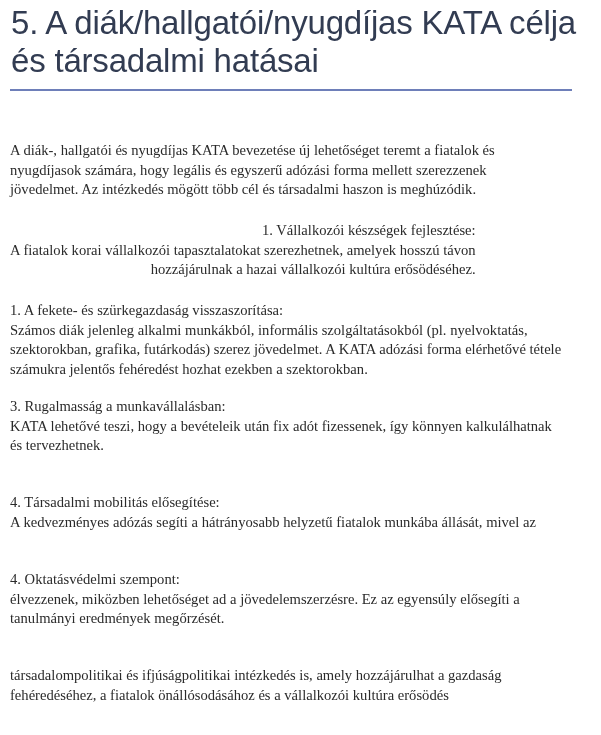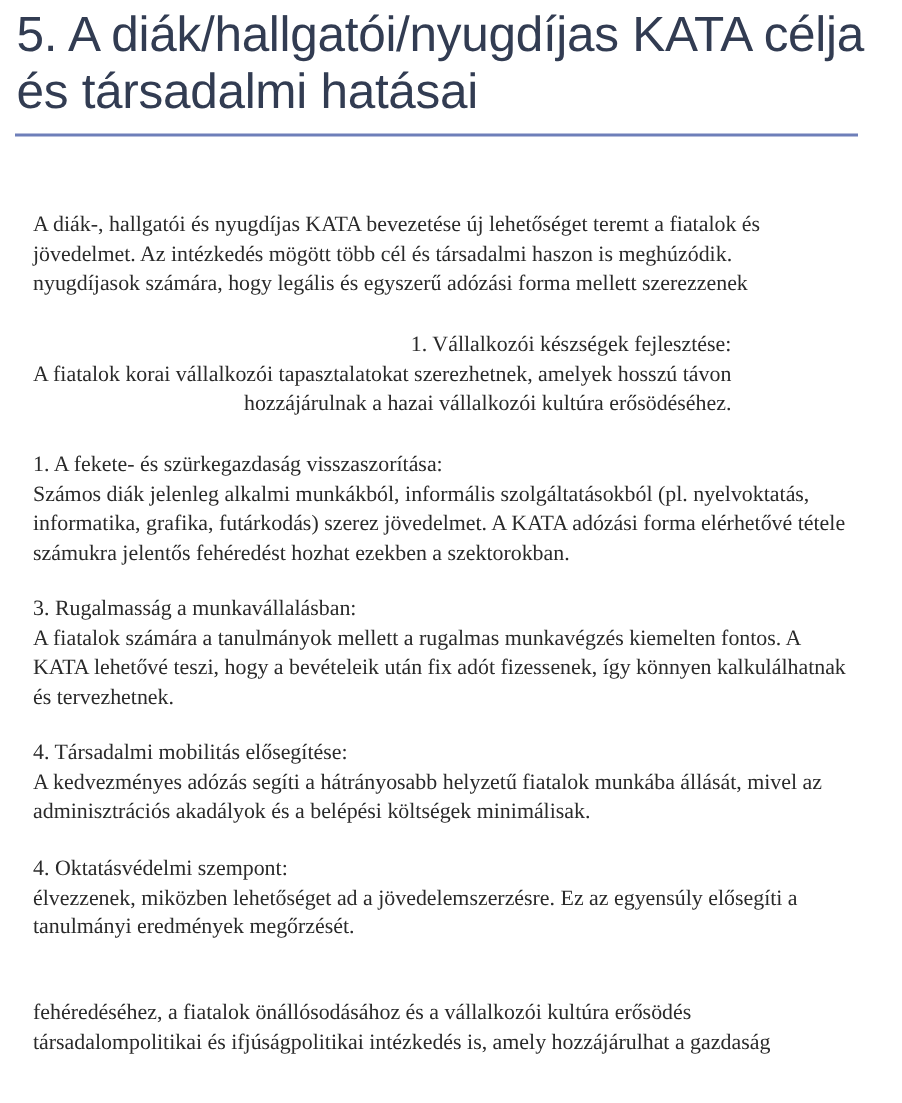--- a/index.html
+++ b/index.html
@@ -46,21 +46,21 @@
       position: absolute;
       left: 10px;
       top: 141px;
       width: 585px;
       font-family: "Liberation Serif", serif;
       font-size: 14.6px;
       line-height: 19.6px;
       color: #2a2a2a;
     }
     .para {
-      margin: 0 0 20px 12px;
+      margin: 0 0 20px 0;
     }
     .para span.line {
       display: block;
       white-space: nowrap;
     }
     .p-intro { position: absolute; top: 0; }
     .p-1 { position: absolute; top: 80px; text-align: right; }
     .p-2 { position: absolute; top: 160px; }
     .p-3 { position: absolute; top: 256px; }
     .p-4 { position: absolute; top: 352px; }
@@ -76,55 +76,53 @@
     <span>5. A diák/hallgatói/nyugdíjas KATA célja</span>
     <span>és társadalmi hatásai</span>
   </h1>
 
   <div class="rule"></div>
 
   <div class="body">
 
     <div class="para p-intro">
       <span class="line">A diák-, hallgatói és nyugdíjas KATA bevezetése új lehetőséget teremt a fiatalok és</span>
+      <span class="line">nyugdíjasok számára, hogy legális és egyszerű adózási forma mellett szerezzenek</span>
       <span class="line">jövedelmet. Az intézkedés mögött több cél és társadalmi haszon is meghúzódik.</span>
-      <span class="line">nyugdíjasok számára, hogy legális és egyszerű adózási forma mellett szerezzenek</span>
     </div>
 
     <div class="para p-1">
       <span class="line">1. Vállalkozói készségek fejlesztése:</span>
       <span class="line">A fiatalok korai vállalkozói tapasztalatokat szerezhetnek, amelyek hosszú távon</span>
       <span class="line">hozzájárulnak a hazai vállalkozói kultúra erősödéséhez.</span>
     </div>
 
     <div class="para p-2">
       <span class="line">1. A fekete- és szürkegazdaság visszaszorítása:</span>
       <span class="line">Számos diák jelenleg alkalmi munkákból, informális szolgáltatásokból (pl. nyelvoktatás,</span>
-      <span class="line">informatika, grafika, futárkodás) szerez jövedelmet. A KATA adózási forma elérhetővé tétele</span>
+      <span class="line">szektorokban, grafika, futárkodás) szerez jövedelmet. A KATA adózási forma elérhetővé tétele</span>
       <span class="line">számukra jelentős fehéredést hozhat ezekben a szektorokban.</span>
     </div>
 
     <div class="para p-3">
       <span class="line">3. Rugalmasság a munkavállalásban:</span>
-      <span class="line">A fiatalok számára a tanulmányok mellett a rugalmas munkavégzés kiemelten fontos. A</span>
       <span class="line">KATA lehetővé teszi, hogy a bevételeik után fix adót fizessenek, így könnyen kalkulálhatnak</span>
       <span class="line">és tervezhetnek.</span>
     </div>
 
     <div class="para p-4">
       <span class="line">4. Társadalmi mobilitás elősegítése:</span>
       <span class="line">A kedvezményes adózás segíti a hátrányosabb helyzetű fiatalok munkába állását, mivel az</span>
-      <span class="line">adminisztrációs akadályok és a belépési költségek minimálisak.</span>
     </div>
 
     <div class="para p-5">
       <span class="line">4. Oktatásvédelmi szempont:</span>
       <span class="line">élvezzenek, miközben lehetőséget ad a jövedelemszerzésre. Ez az egyensúly elősegíti a</span>
       <span class="line">tanulmányi eredmények megőrzését.</span>
     </div>
 
     <div class="para p-summary">
+      <span class="line">társadalompolitikai és ifjúságpolitikai intézkedés is, amely hozzájárulhat a gazdaság</span>
       <span class="line">fehéredéséhez, a fiatalok önállósodásához és a vállalkozói kultúra erősödés</span>
-      <span class="line">társadalompolitikai és ifjúságpolitikai intézkedés is, amely hozzájárulhat a gazdaság</span>
     </div>
 
   </div>
 </div>
 
 </body></html>

